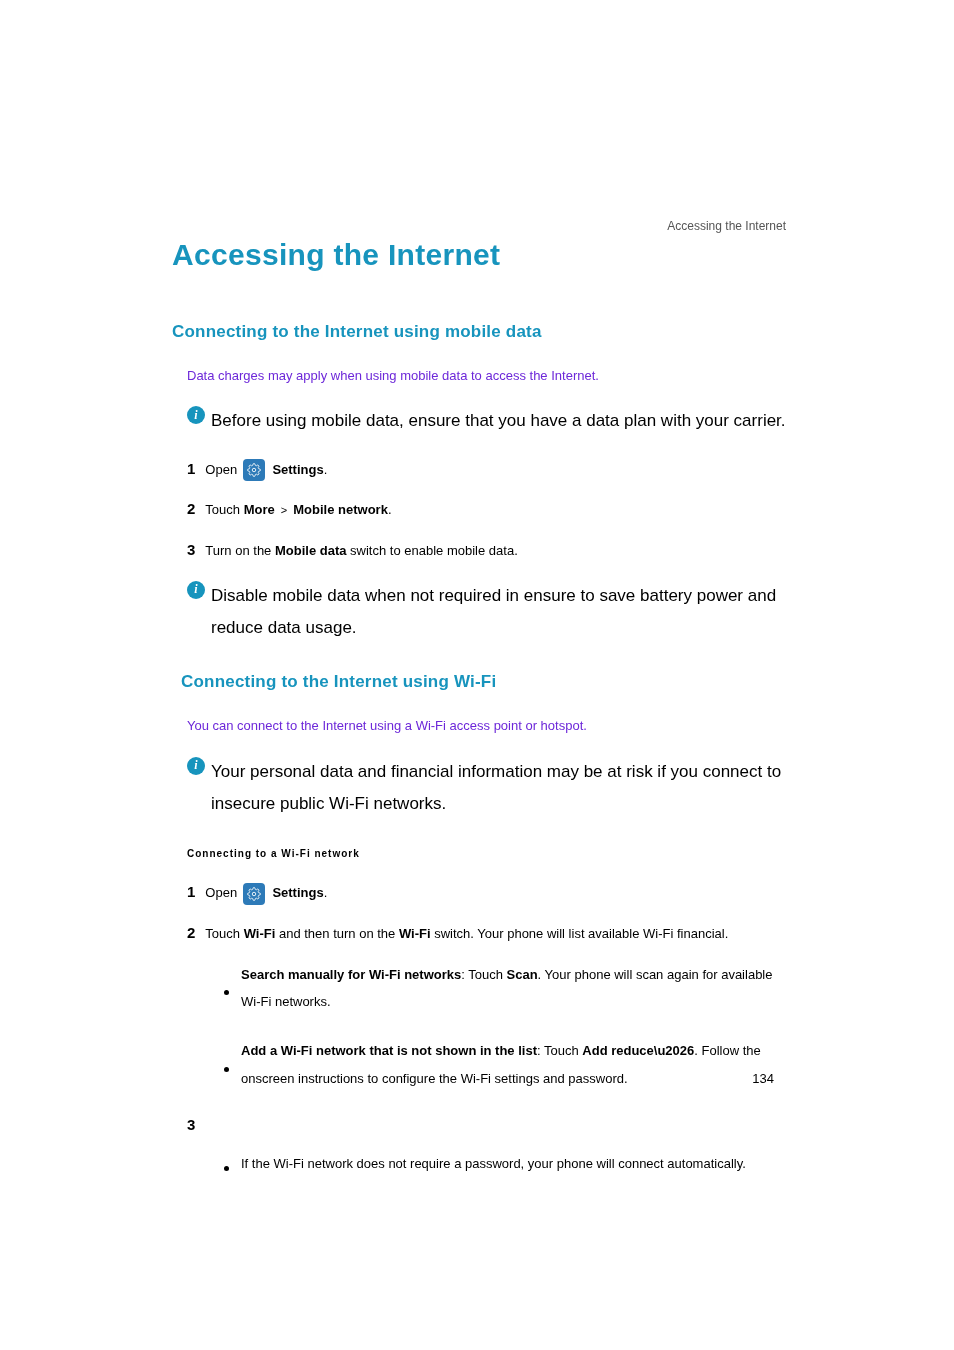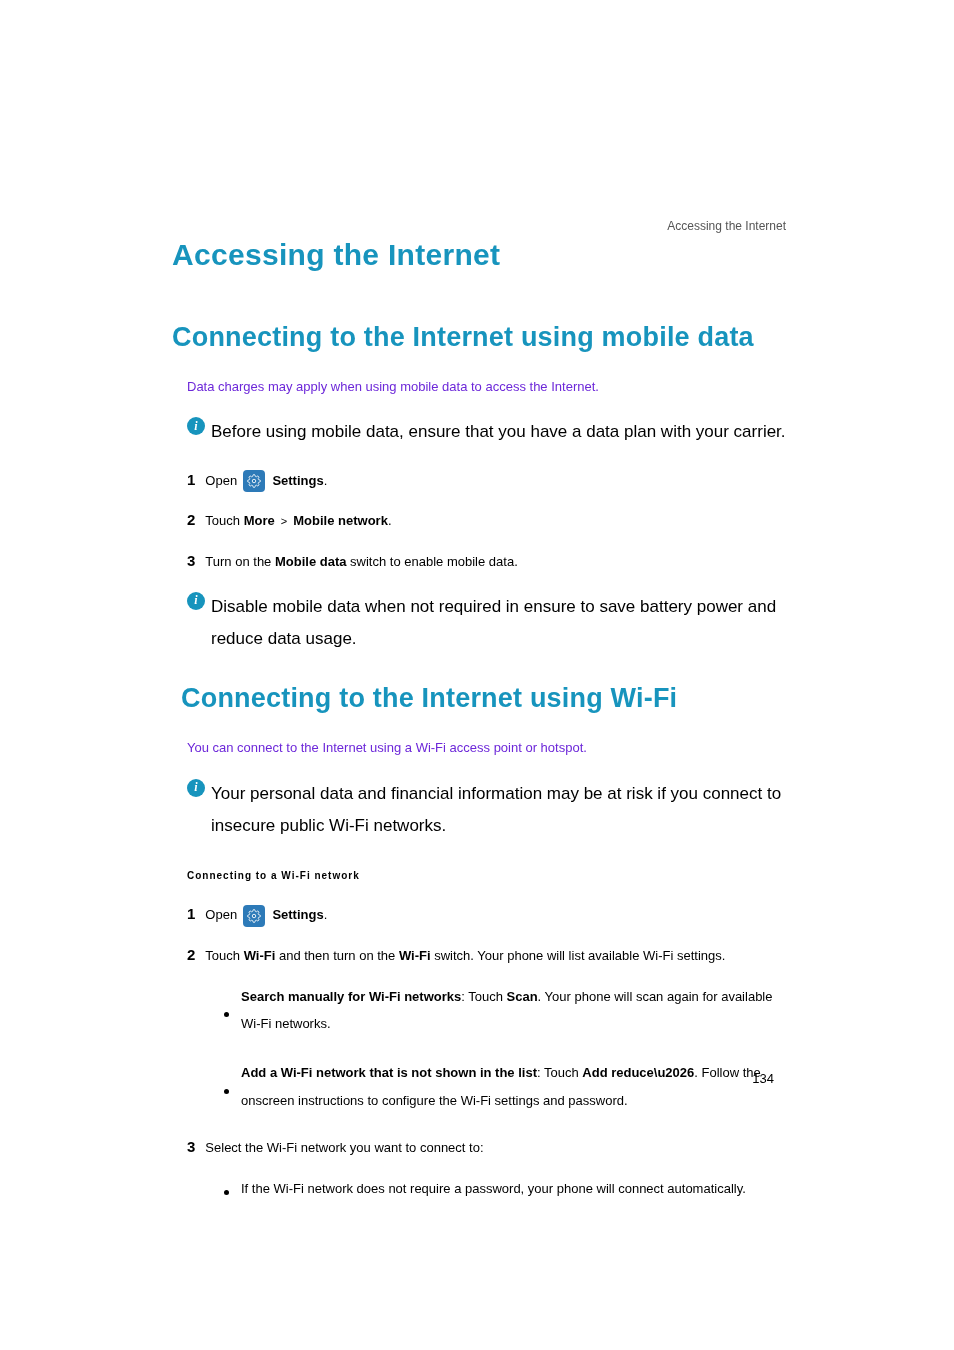--- a/index.html
+++ b/index.html
@@ -30,21 +30,21 @@
       color: #1794bd;
       font-size: 30px;
       font-weight: bold;
       margin-bottom: 50px;
       margin-top: 28px;
       font-family: Verdana, sans-serif;
       letter-spacing: 0.3px;
     }
     h2.section-title {
       color: #1794bd;
-      font-size: 27px;
+      font-size: 17px;
       font-weight: bold;
       margin-bottom: 22px;
       margin-top: 0;
       font-family: Verdana, sans-serif;
       letter-spacing: 0.2px;
     }
     h2.section-title.second {
       margin-top: 28px;
       margin-left: 9px;
     }
@@ -242,21 +242,21 @@
             <path d="M12 15a3 3 0 100-6 3 3 0 000 6z" stroke="#fff" stroke-width="1.5"></path>
             <path d="M19.4 15a1.65 1.65 0 00.33 1.82l.06.06a2 2 0 01-2.83 2.83l-.06-.06a1.65 1.65 0 00-1.82-.33 1.65 1.65 0 00-1 1.51V21a2 2 0 01-4 0v-.09A1.65 1.65 0 009 19.4a1.65 1.65 0 00-1.82.33l-.06.06a2 2 0 01-2.83-2.83l.06-.06a1.65 1.65 0 00.33-1.82 1.65 1.65 0 00-1.51-1H3a2 2 0 010-4h.09A1.65 1.65 0 004.6 9a1.65 1.65 0 00-.33-1.82l-.06-.06a2 2 0 012.83-2.83l.06.06a1.65 1.65 0 001.82.33H9a1.65 1.65 0 001-1.51V3a2 2 0 014 0v.09a1.65 1.65 0 001 1.51 1.65 1.65 0 001.82-.33l.06-.06a2 2 0 012.83 2.83l-.06.06a1.65 1.65 0 00-.33 1.82V9a1.65 1.65 0 001.51 1H21a2 2 0 010 4h-.09a1.65 1.65 0 00-1.51 1z" stroke="#fff" stroke-width="1.5"></path>
           </svg></span> <span class="bold">Settings</span>.
     </span>
   </div>
 
   <div class="step-block">
     <div class="step-row" style="margin-bottom:4px;">
       <span class="step-num">2</span>
       <span class="step-text">
-        <span>Touch </span><span class="bold">Wi-Fi</span><span> and then turn on the </span><span class="bold">Wi-Fi</span><span> switch. Your phone will list available Wi-Fi settings.</span>
+        <span>Touch </span><span class="bold">Wi-Fi</span><span> and then turn on the </span><span class="bold">Wi-Fi</span><span> switch. Your phone will list available Wi-Fi financial.</span>
       </span>
     </div>
 
     <div class="bullet-list">
       <div class="bullet-item">
         <span class="bullet-dot"></span>
         <span class="bullet-text">
           <span class="bold">Search manually for Wi-Fi networks</span><span>: Touch </span><span class="bold">Scan</span><span>. Your phone will scan again for available Wi-Fi networks.</span>
         </span>
       </div>
@@ -265,23 +265,20 @@
         <span class="bullet-text">
           <span class="bold">Add a Wi-Fi network that is not shown in the list</span><span>: Touch </span><span class="bold">Add reduce\u2026</span><span>. Follow the onscreen instructions to configure the Wi-Fi settings and password.</span>
         </span>
       </div>
     </div>
   </div>
 
   <div class="step-block">
     <div class="step-row" style="margin-bottom:4px;">
       <span class="step-num">3</span>
-      <span class="step-text">
-        <span>Select the Wi-Fi network you want to connect to:</span>
-      </span>
     </div>
     <div class="bullet-list">
       <div class="bullet-item">
         <span class="bullet-dot"></span>
         <span class="bullet-text">If the Wi-Fi network does not require a password, your phone will connect automatically.</span>
       </div>
     </div>
   </div>
 
 </div>

